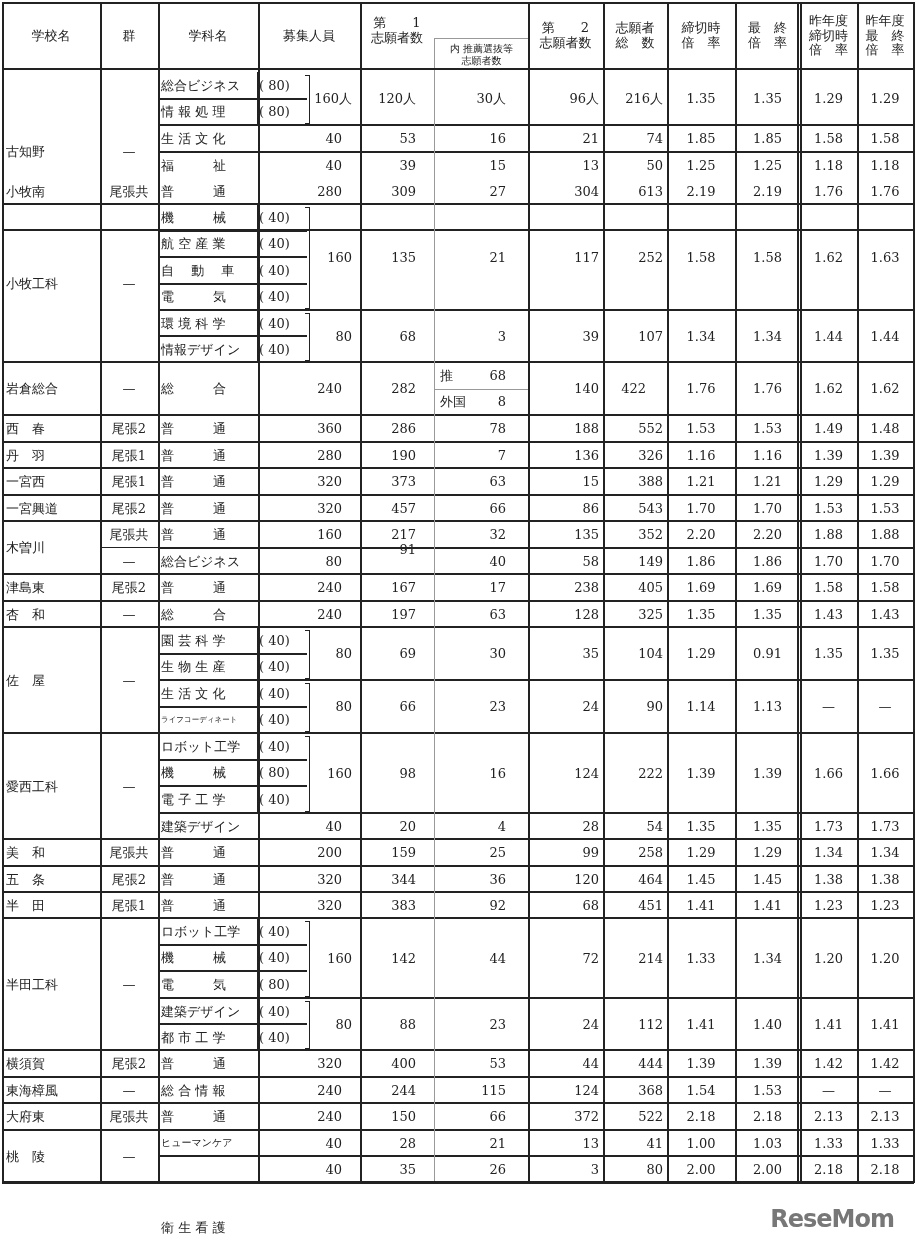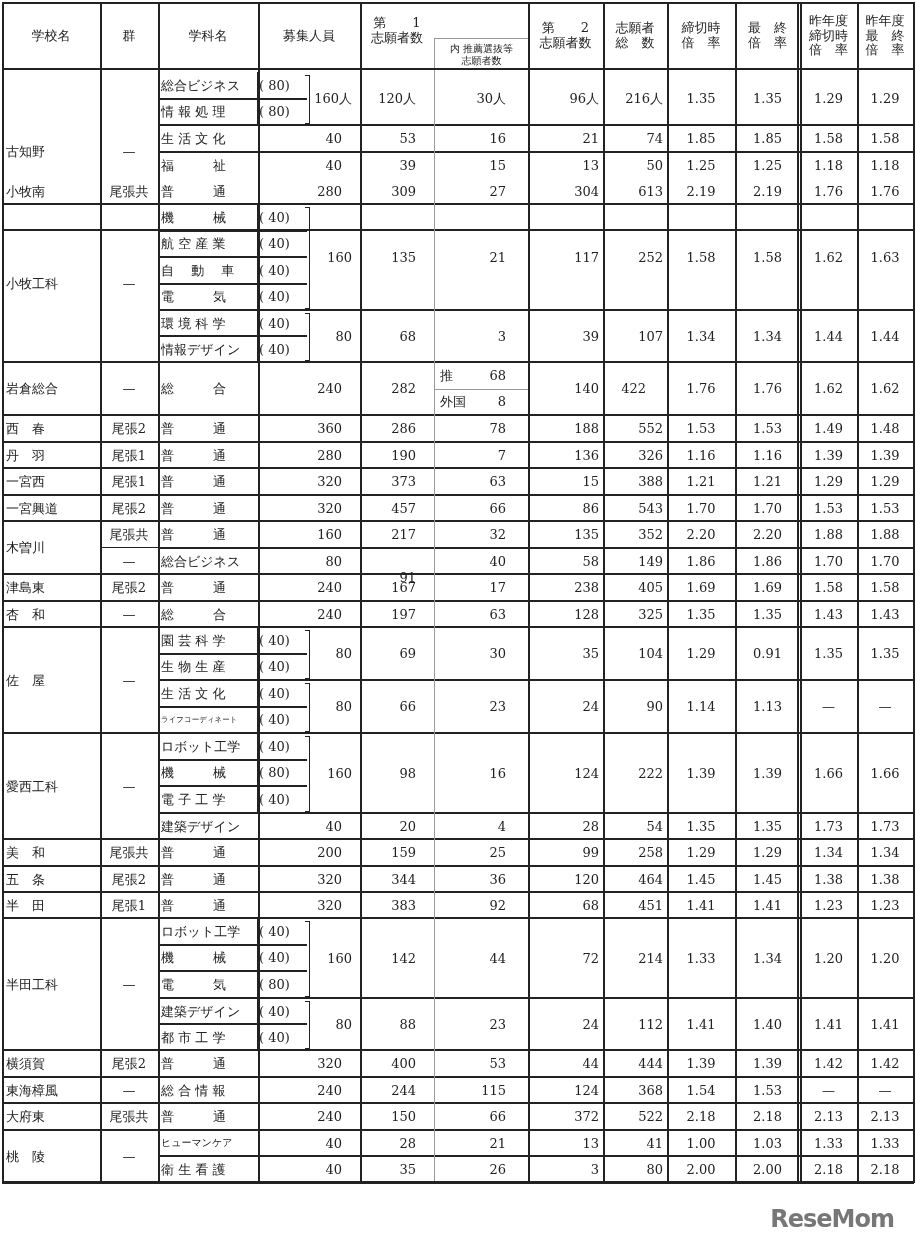--- a/index.html
+++ b/index.html
@@ -285,21 +285,21 @@
     <div class="c ctr" style="left: 733px; top: 519px; width: 65px; height: 27px;">2.20</div>
     <div class="c ctr" style="left: 798px; top: 519px; width: 57px; height: 27px;">1.88</div>
     <div class="c ctr" style="left: 855px; top: 519px; width: 56px; height: 27px;">1.88</div>
     <div class="c ctr" style="left: 98px; top: 546px; width: 58px; height: 26px;">—</div>
     <div class="hl" style="left: 156px; top: 545px; width: 756px; height: 2px;"></div>
     <div class="hl" style="left: 98px; top: 545px; width: 58px; height: 1px;"></div>
     <div class="c dept" style="left: 156px; top: 546px; width: 99px; height: 26px;">
       <span>総合ビジネス</span>
     </div>
     <div class="c r" style="left: 256px; top: 546px; width: 102px; height: 26px; padding-right: 18px;">80</div>
-    <div class="c r" style="left: 358px; top: 562px; width: 74px; height: 26px; padding-right: 18px;">91</div>
+    <div class="c r" style="left: 358px; top: 534px; width: 74px; height: 26px; padding-right: 18px;">91</div>
     <div class="c r" style="left: 432px; top: 546px; width: 94px; height: 26px; padding-right: 22px;">40</div>
     <div class="c r" style="left: 526px; top: 546px; width: 75px; height: 26px; padding-right: 4px;">58</div>
     <div class="c r" style="left: 601px; top: 546px; width: 64px; height: 26px; padding-right: 4px;">149</div>
     <div class="c ctr" style="left: 665px; top: 546px; width: 68px; height: 26px;">1.86</div>
     <div class="c ctr" style="left: 733px; top: 546px; width: 65px; height: 26px;">1.86</div>
     <div class="c ctr" style="left: 798px; top: 546px; width: 57px; height: 26px;">1.70</div>
     <div class="c ctr" style="left: 855px; top: 546px; width: 56px; height: 26px;">1.70</div>
     <div class="c l" style="left: 0px; top: 572px; width: 98px; height: 27px;">津島東</div>
     <div class="c ctr" style="left: 98px; top: 572px; width: 58px; height: 27px;">尾張2</div>
     <div class="hl" style="left: 0px; top: 598px; width: 912px; height: 2px;"></div>
@@ -563,21 +563,21 @@
     <div class="c r" style="left: 256px; top: 1128px; width: 102px; height: 26px; padding-right: 18px;">40</div>
     <div class="c r" style="left: 358px; top: 1128px; width: 74px; height: 26px; padding-right: 18px;">28</div>
     <div class="c r" style="left: 432px; top: 1128px; width: 94px; height: 26px; padding-right: 22px;">21</div>
     <div class="c r" style="left: 526px; top: 1128px; width: 75px; height: 26px; padding-right: 4px;">13</div>
     <div class="c r" style="left: 601px; top: 1128px; width: 64px; height: 26px; padding-right: 4px;">41</div>
     <div class="c ctr" style="left: 665px; top: 1128px; width: 68px; height: 26px;">1.00</div>
     <div class="c ctr" style="left: 733px; top: 1128px; width: 65px; height: 26px;">1.03</div>
     <div class="c ctr" style="left: 798px; top: 1128px; width: 57px; height: 26px;">1.33</div>
     <div class="c ctr" style="left: 855px; top: 1128px; width: 56px; height: 26px;">1.33</div>
     <div class="hl" style="left: 156px; top: 1153px; width: 756px; height: 2px;"></div>
-    <div class="c dept" style="left: 156px; top: 1154px; width: 82px; height: 27px;">
+    <div class="c dept" style="left: 156px; top: 1212px; width: 82px; height: 27px;">
       <span>衛 生 看 護</span>
     </div>
     <div class="c r" style="left: 256px; top: 1154px; width: 102px; height: 27px; padding-right: 18px;">40</div>
     <div class="c r" style="left: 358px; top: 1154px; width: 74px; height: 27px; padding-right: 18px;">35</div>
     <div class="c r" style="left: 432px; top: 1154px; width: 94px; height: 27px; padding-right: 22px;">26</div>
     <div class="c r" style="left: 526px; top: 1154px; width: 75px; height: 27px; padding-right: 4px;">3</div>
     <div class="c r" style="left: 601px; top: 1154px; width: 64px; height: 27px; padding-right: 4px;">80</div>
     <div class="c ctr" style="left: 665px; top: 1154px; width: 68px; height: 27px;">2.00</div>
     <div class="c ctr" style="left: 733px; top: 1154px; width: 65px; height: 27px;">2.00</div>
     <div class="c ctr" style="left: 798px; top: 1154px; width: 57px; height: 27px;">2.18</div>

